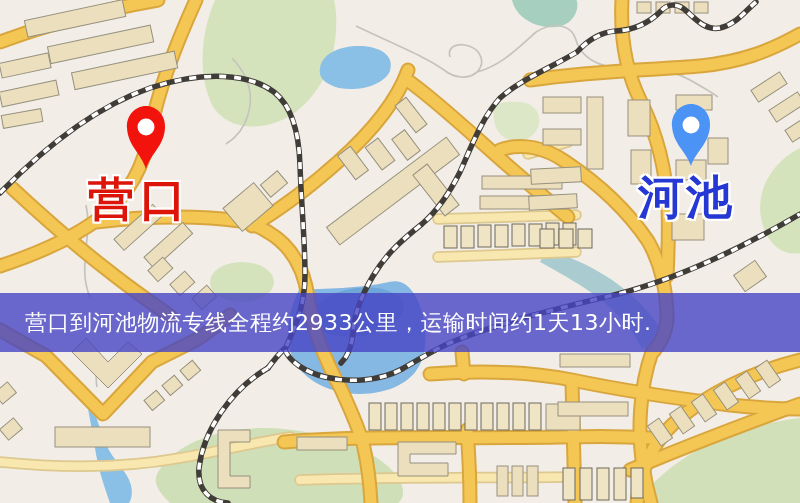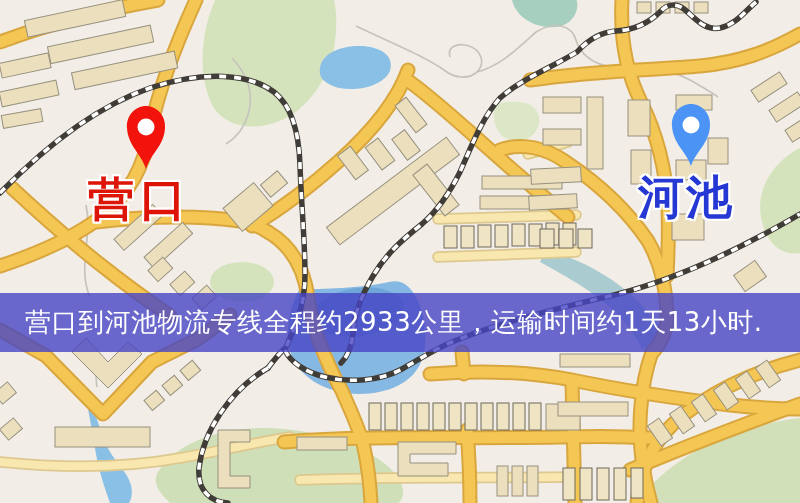--- a/index.html
+++ b/index.html
@@ -26,21 +26,21 @@
   .bld2{fill:#efe4c4;stroke:#6e695d;stroke-width:1;}
   .stream{stroke:#c6c3bc;stroke-width:1.7;fill:none;}
   
   .city-label{position:absolute;font-weight:bold;font-size:46px;line-height:1.0;
     text-shadow:-2px 0 #fff,2px 0 #fff,0 -2px #fff,0 2px #fff,-2px -2px #fff,2px 2px #fff,-2px 2px #fff,2px -2px #fff;}
   .origin-label{left:88px;top:176px;color:var(--c-origin_label);letter-spacing:6px;}
   .destination-label{left:638px;top:178px;color:var(--c-destination_label);letter-spacing:2px;font-family:Liberation Mono, monospace;}
   
   .banner{position:absolute;left:0;top:293px;width:800px;height:59px;
     background:var(--c-banner_bg);display:flex;align-items:center;}
-  .banner span{color:var(--c-banner_text);font-size:26px;padding-left:25px;white-space:nowrap;letter-spacing:0.5px;}
+  .banner span{color:var(--c-banner_text);font-size:22px;padding-left:25px;white-space:nowrap;letter-spacing:0.5px;}
 </style>
 </head>
 <body>
 
 <div class="stage">
   <svg width="800" height="503" viewBox="0 0 800 503">
     <defs>
       <path id="rA" d="M0,42 C48,24 102,10 158,0"></path>
       <path id="rB" d="M196,0 C176,44 159,88 151,128 C144,168 129,194 101,217 C76,236 40,253 0,266"></path>
       <path id="rC" d="M12,188 C40,214 76,246 110,272 C130,288 152,303 170,316"></path>

